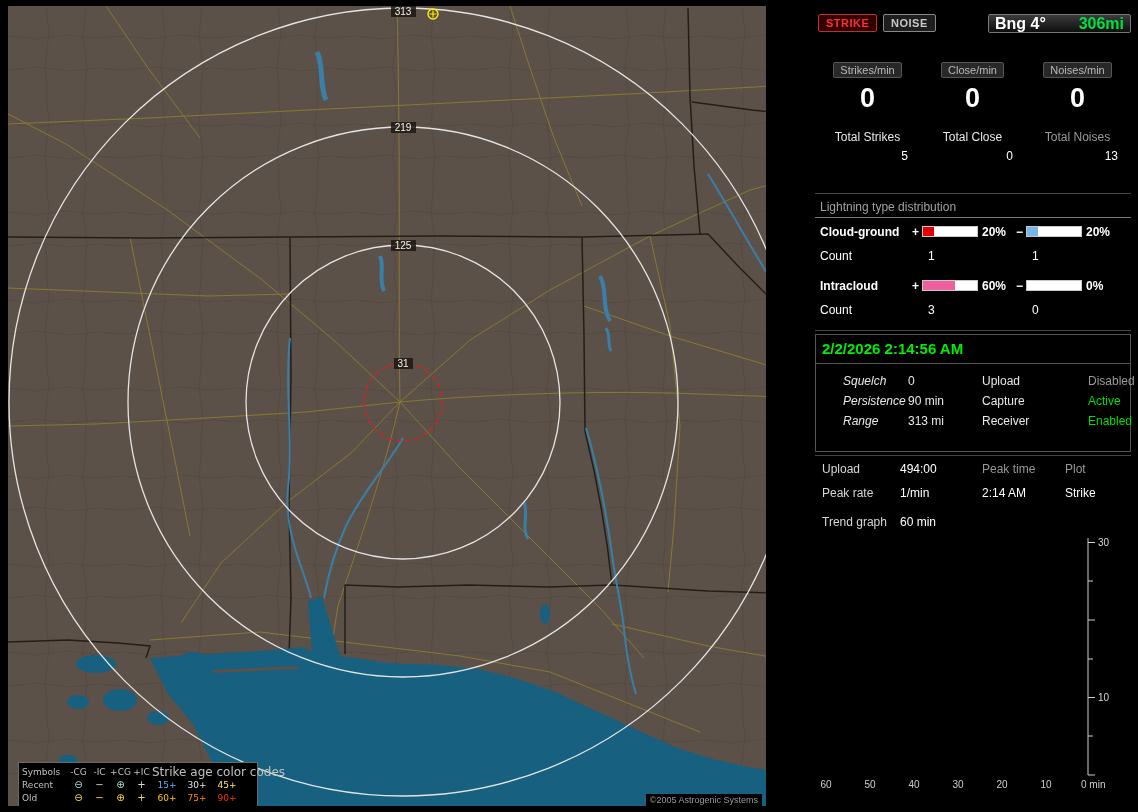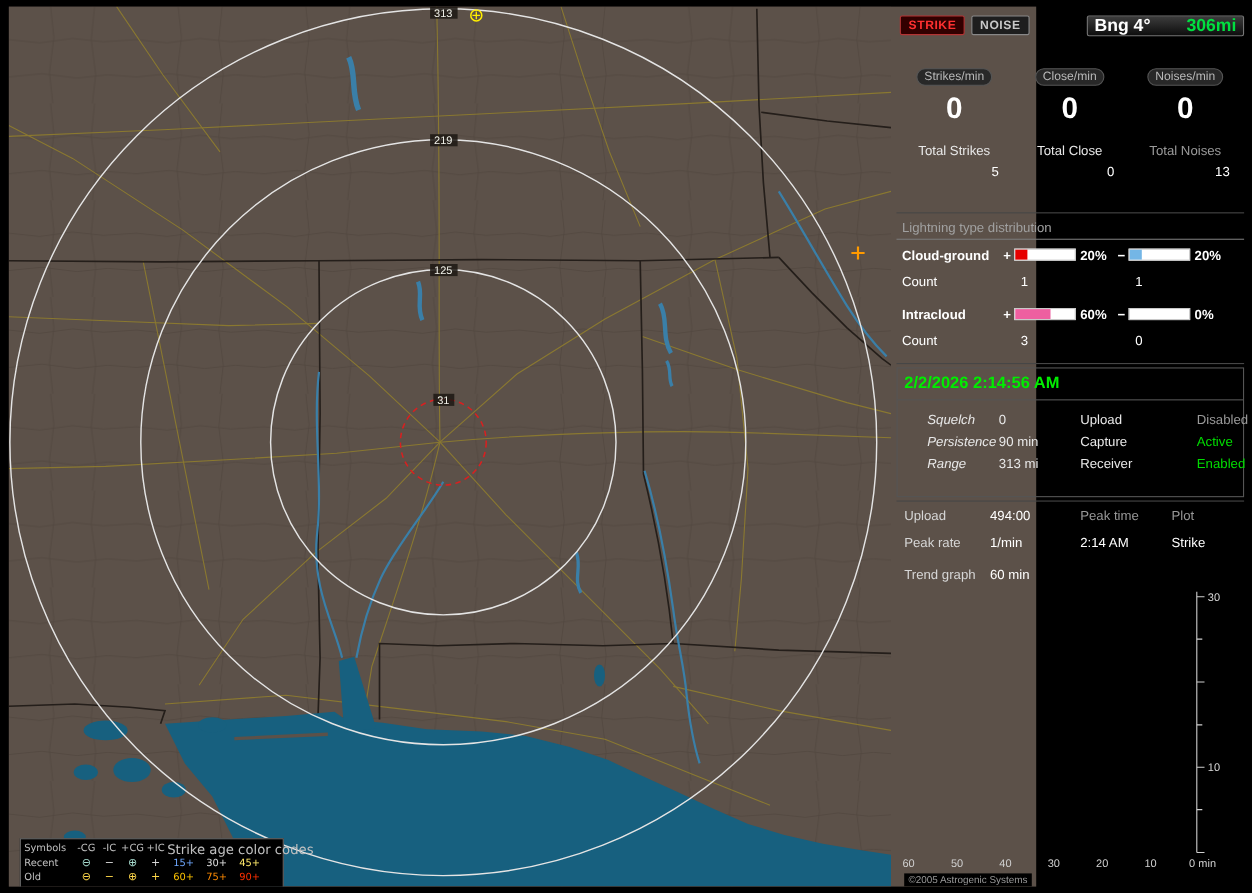--- a/index.html
+++ b/index.html
@@ -1,20 +1,20 @@
 <!DOCTYPE html>
 <html><head>
 <meta charset="utf-8">
 <style>
   html,body{margin:0;padding:0;background:#000;}
   body{width:1138px;height:812px;position:relative;font-family:"Liberation Sans",sans-serif;}
   .screen{position:absolute;inset:0;background:#000;overflow:hidden;}
 
   
-  .map{position:absolute;left:8px;top:6px;width:934px;height:800px;background:#5c5149;overflow:hidden;}
+  .map{position:absolute;left:8px;top:6px;width:758px;height:800px;background:#5c5149;overflow:hidden;}
   .copyright{position:absolute;right:4px;bottom:0;background:#000;color:#9a9a9a;font-size:9px;padding:1px 4px;}
 
   .legend{position:absolute;left:10px;top:756px;width:240px;height:46px;background:#000;
           border:1px solid #6a6a6a;box-sizing:border-box;display:grid;
           grid-template-columns:46px 21px 21px 21px 21px 30px 30px 30px;grid-auto-rows:13px;
           align-items:center;font-size:9px;color:#c0c0c0;padding:2px 2px 1px 3px;
           font-family:"DejaVu Sans",sans-serif;}
   .lg-c{text-align:center;}
   .lg-age-hdr{grid-column:6/9;font-size:12px;white-space:nowrap;}
   .lg-sym{font-size:10px;line-height:10px;}
@@ -26,21 +26,21 @@
   .btn-strike{left:3px;top:14px;background:#320000;border:1px solid #b33333;color:#ff3030;}
   .btn-noise{left:68px;top:14px;background:#1e1e1e;border:1px solid #888;color:#c8c8c8;}
   .bng{left:173px;top:14px;width:143px;height:19px;box-sizing:border-box;
        background:linear-gradient(#3c3c3c,#0e0e0e);border:1px solid #777;border-radius:2px;
        display:flex;justify-content:space-between;align-items:center;padding:0 6px;
        font-weight:bold;font-size:16px;color:#fff;}
   .bng .dist{color:#00e040;}
 
   .rate-col{position:absolute;top:62px;width:105px;text-align:center;}
   .chip{display:inline-block;background:#282828;border:1px solid #555;color:#b8b8b8;
-        font-size:11px;padding:1px 6px;border-radius:8px;}
+        font-size:11px;padding:1px 6px;border-radius:2px;}
   .rate-value{font-size:27px;font-weight:bold;color:#fff;margin-top:5px;line-height:30px;}
 
   .tot-col{position:absolute;top:130px;width:105px;text-align:center;font-size:12px;}
   .tot-value{text-align:right;padding-right:12px;margin-top:5px;color:#fff;}
 
   .sep{position:absolute;left:0;width:316px;border-top:1px solid #464646;height:0;}
 
   .dist-title{position:absolute;left:5px;top:200px;color:#a0a0a0;font-size:12px;}
   .dist-row{position:absolute;left:0;width:316px;height:14px;line-height:14px;color:#fff;font-size:12px;}
   .dist-row .lbl{position:absolute;left:5px;font-weight:bold;}

